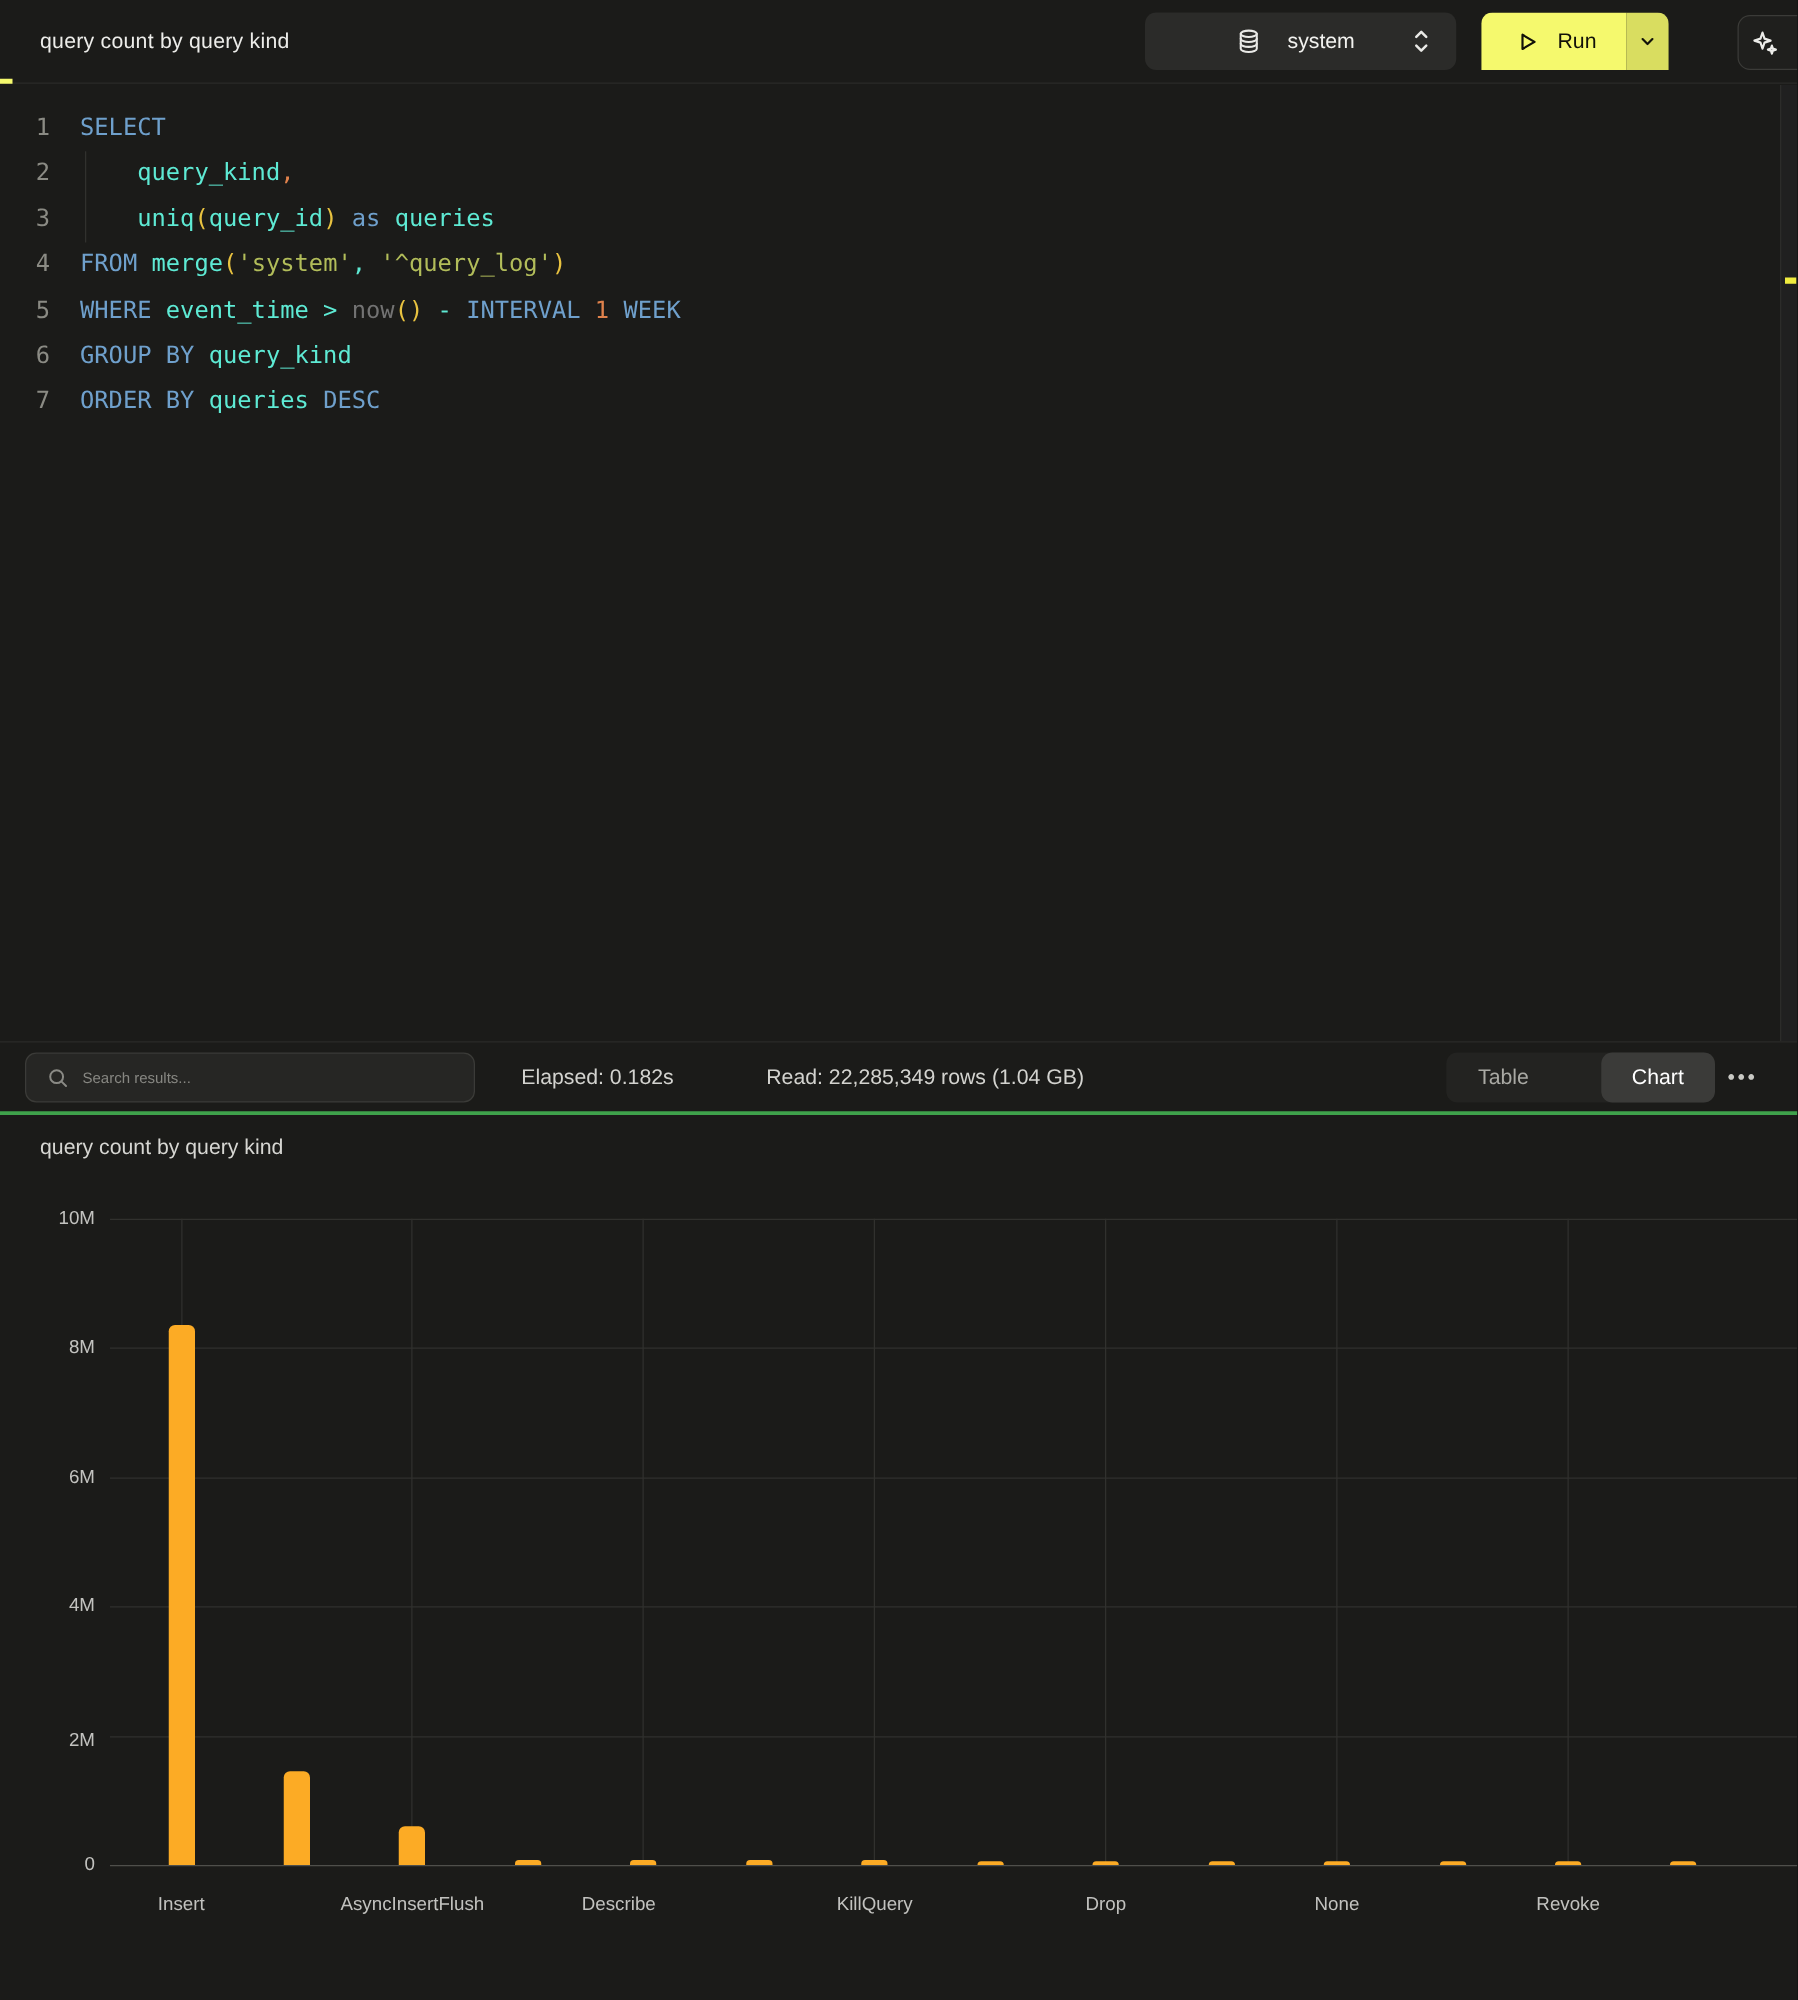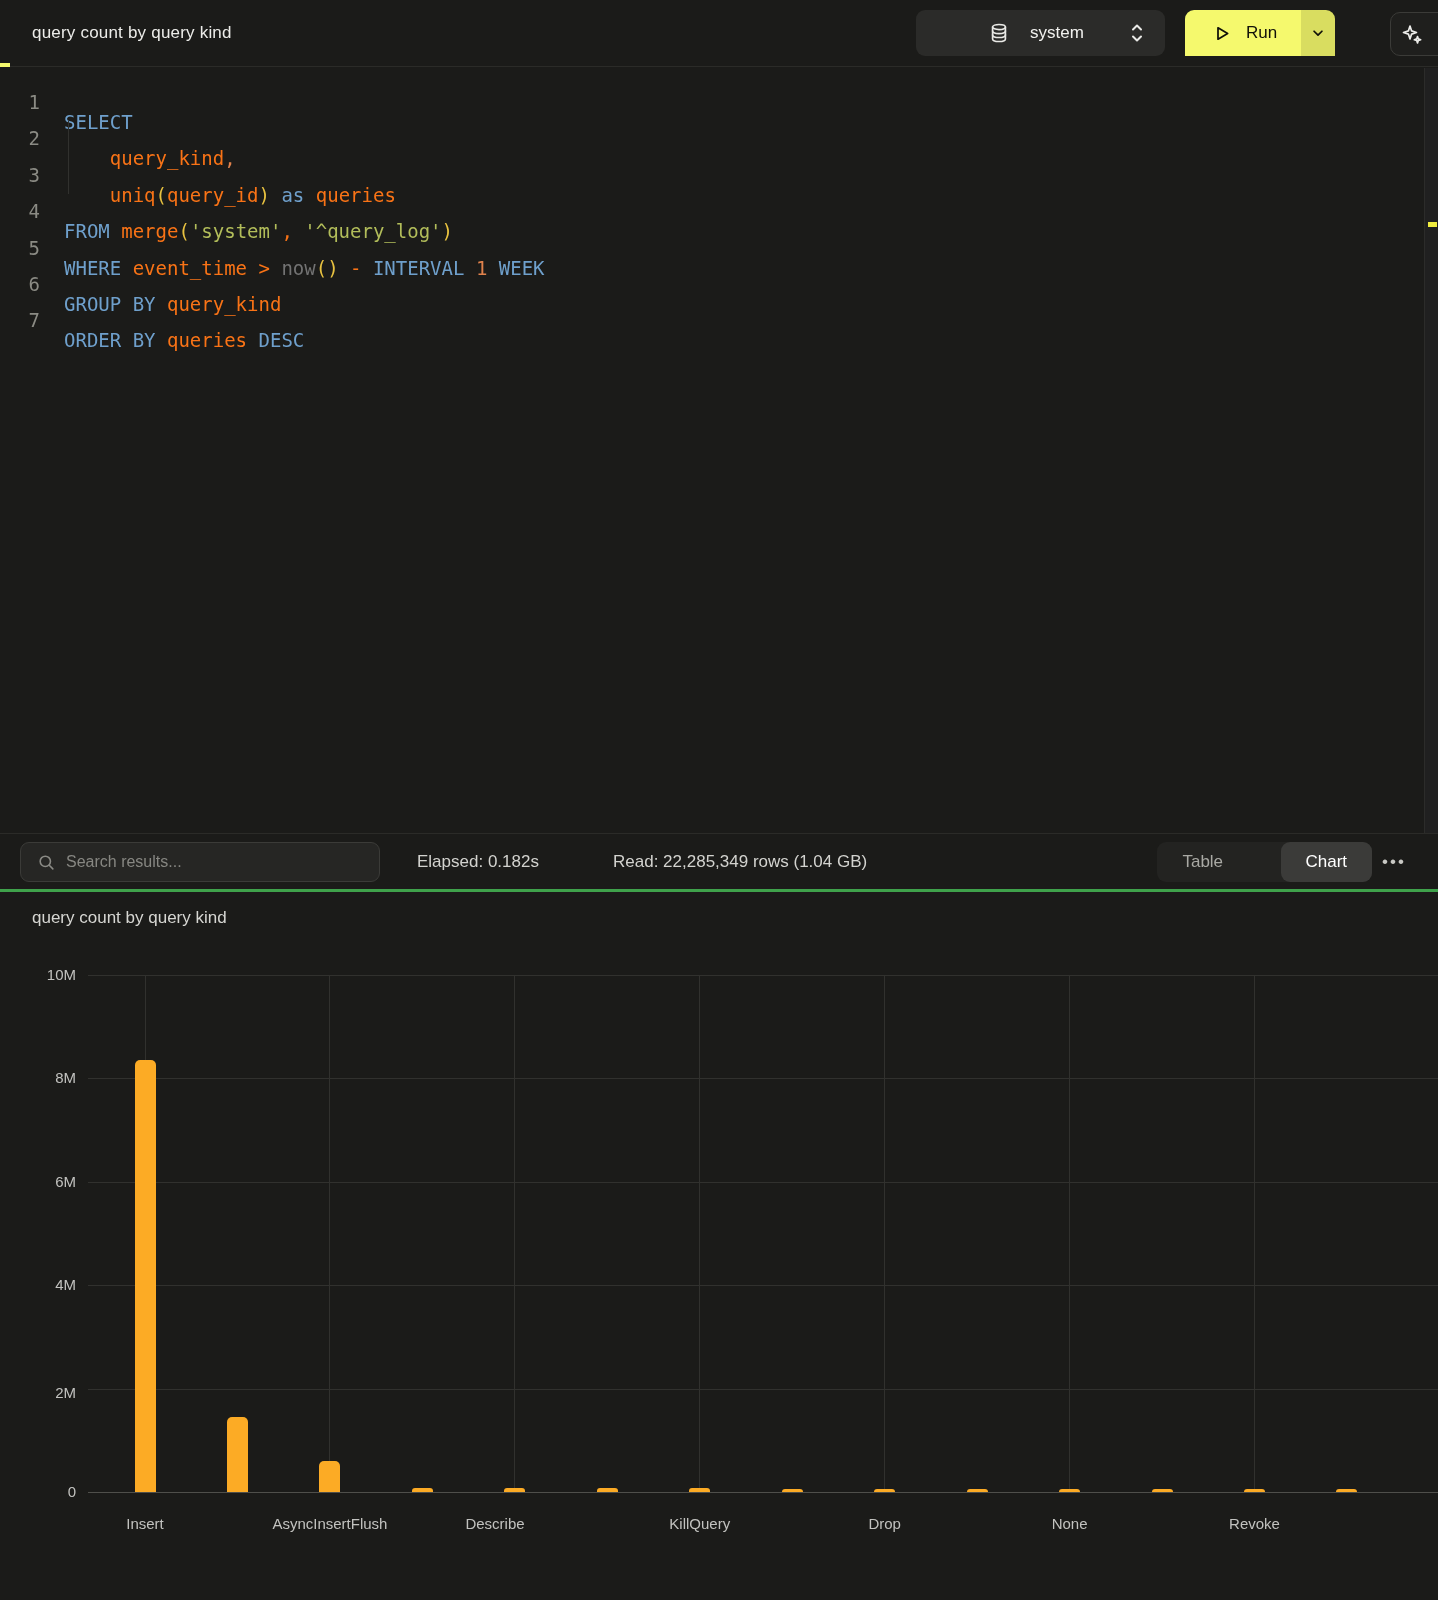--- a/index.html
+++ b/index.html
@@ -30,41 +30,41 @@
   .assist-btn { position:absolute; left:1390px; top:12px; width:58px; height:44px;
     background:#1f1f1d; border:1px solid #3b3b38; border-radius:10px; cursor:pointer;
     display:flex; align-items:center; justify-content:center; }
   .tab-marker { position:absolute; left:0; top:63px; width:10px; height:4px; background:#f5f96d; }
   
   .editor { position:absolute; top:68px; left:0; width:1438px; height:765px;
     background:#1b1b19; font-family:"DejaVu Sans Mono", monospace; font-size:19px; }
   .code-lines { padding-top:16px; }
   .code-line { display:flex; height:36.4px; line-height:36.4px; white-space:pre; }
   .ln { width:40px; text-align:right; color:#8b8b84; }
-  .lc { padding-left:24px;margin-top:20px; }
+  .lc { padding-left:24px; }
   .tok-kw { color:#6fa0cc; }
-  .tok-id { color:#f97316; }
+  .tok-id { color:#5eead4; }
   .tok-paren { color:#e8c240; }
   .tok-str { color:#b2bd5a; }
   .tok-fn { color:#737373; }
   .tok-num { color:#e0824c; }
   .tok-punct { color:#e0824c; }
   .indent-guide { position:absolute; left:68px; top:53px; width:1px; height:73px; background:#31312e; }
   .ruler { position:absolute; right:0; top:0; width:14px; height:765px;
     background:#202020; border-left:1px solid #2c2c2a; }
   .ruler-mark { position:absolute; left:3px; top:154px; width:9px; height:5px; background:#f0ec3f; }
   
   .toolbar { position:absolute; top:833px; left:0; width:1438px; height:56px;
     border-top:1px solid #2b2b28; background:#1b1b19; }
   .search-box { position:absolute; left:20px; top:8px; width:360px; height:40px;
     background:#262624; border:1px solid #3b3b38; border-radius:9px;
     display:flex; align-items:center; }
   .search-box svg { margin-left:16px; flex:none; }
   .search-input { flex:1; height:100%; background:transparent; border:none; outline:none;
-    font-family:"Liberation Sans", sans-serif; font-size:16px; color:#e8e8e5; padding:0 10px 0 10px; }
+    font-family:"Liberation Sans", sans-serif; font-size:12px; color:#e8e8e5; padding:0 10px 0 10px; }
   .search-input::placeholder { color:#85858080; color:#878782; }
   .stat { position:absolute; top:0; height:56px; line-height:56px; font-size:17px; color:#d3d3cf; }
   .stat-elapsed { left:417px; }
   .stat-read { left:613px; }
   .seg { position:absolute; left:1157px; top:8px; width:215px; height:40px;
     background:#232321; border-radius:9px; display:flex; padding:0;gap:32px; }
   .seg-btn { flex:1; border:none; background:transparent; cursor:pointer; border-radius:9px;
     font-family:"Liberation Sans", sans-serif; font-size:17px; color:#a9a9a4; }
   .seg-btn.active { background:#3b3b39; color:#ffffff; }
   .more-btn { position:absolute; left:1376px; top:8px; width:36px; height:40px; border:none;

